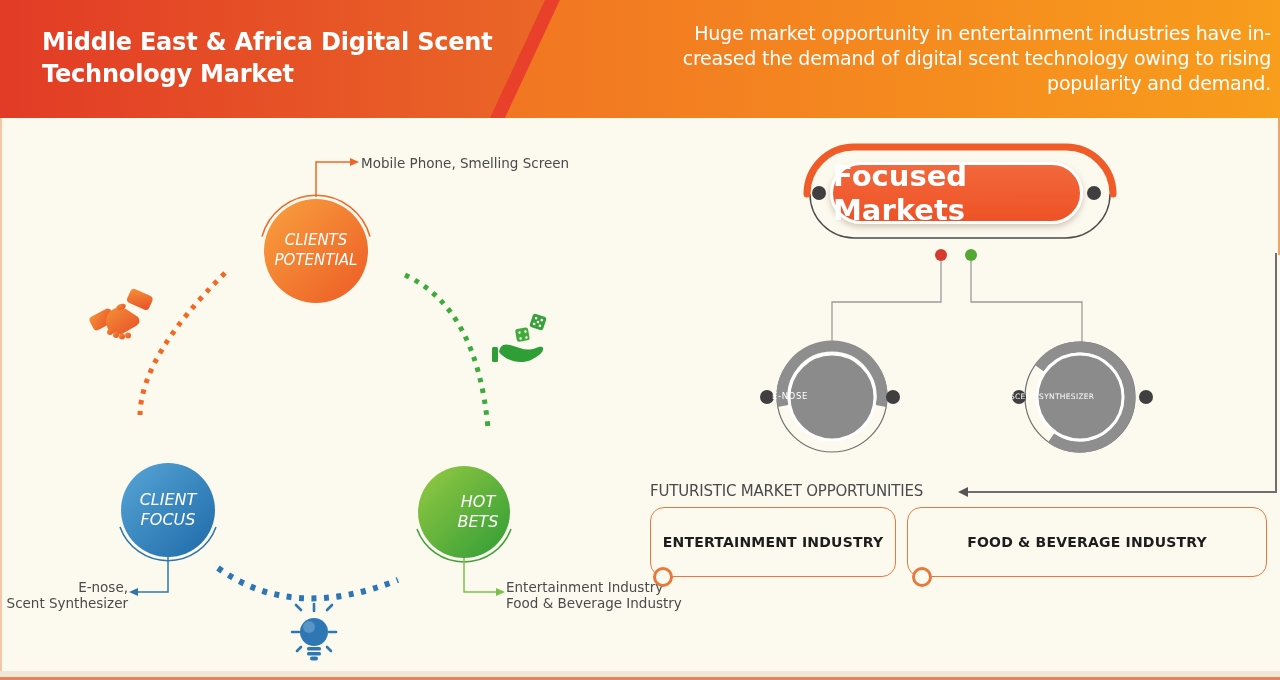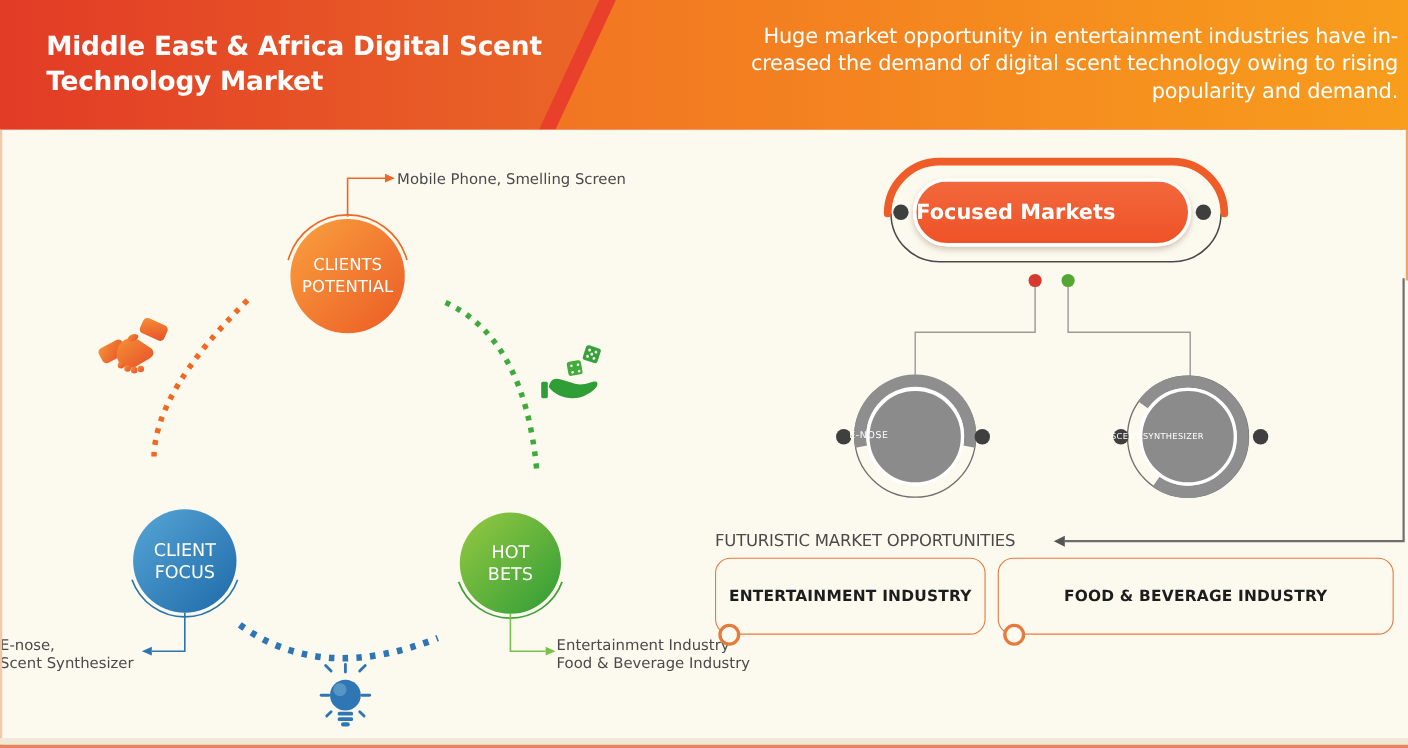--- a/index.html
+++ b/index.html
@@ -17,27 +17,27 @@
   .hdr-title{position:absolute;left:42px;top:26px;color:#fff;font-size:24px;font-weight:700;
     line-height:1.35;letter-spacing:-.2px;white-space:pre-line;}
   .hdr-desc{position:absolute;left:576px;top:21px;width:695px;color:#fff;font-size:19px;
     line-height:1.32;letter-spacing:-.2px;white-space:pre-line;text-align:right;}
 
   
   #content{position:absolute;left:0;top:118px;width:1280px;height:562px;background:#fcfaef;}
   #diagram{position:absolute;left:0;top:0;}
 
   .lbl{position:absolute;color:#4a4a4a;font-size:13.5px;line-height:1.2;white-space:pre-line;}
-  .circle-lbl{position:absolute;color:#fff;font-weight:500;text-align:center;white-space:pre-line;}
+  .circle-lbl{position:absolute;color:#fff;font-weight:500;text-align:center;white-space:pre-line;font-style:italic;}
   .gray-lbl{position:absolute;color:#fff;text-align:left;}
 
   .pill{position:absolute;left:830px;top:44px;width:247px;height:56px;border:3px solid #fff;
     border-radius:31px;background:linear-gradient(180deg,#f2683c,#ee5226);
     box-shadow:0 3px 6px rgba(90,40,10,.25);display:flex;align-items:center;justify-content:flex-start;
-    color:#fff;font-size:19px;font-weight:700;}
+    color:#fff;font-size:29px;font-weight:700;}
 
   .fut-heading{position:absolute;left:650px;top:364px;font-size:15px;font-weight:500;
     color:#4a4a4a;letter-spacing:-.2px;text-align:center;}
   .opp-box{position:absolute;top:389px;height:68px;border:1.5px solid #e8793c;border-radius:14px;
     display:flex;align-items:center;justify-content:center;color:#1d1d1d;font-size:14px;
     font-weight:700;letter-spacing:.2px;}
   .box-1{left:650px;width:244px;}
   .box-2{left:907px;width:358px;}
   .donut{position:absolute;width:14px;height:14px;border:3px solid #e8793c;border-radius:50%;
     background:#fdfbf0;}
@@ -199,25 +199,25 @@
       <g>
         <path d="M 1276 135 V 374 H 968" fill="none" stroke="#6e6e6e" stroke-width="2"></path>
         <polygon points="968,369 958,374 968,379" fill="#555"></polygon>
       </g>
     </svg>
 
     <div class="circle-lbl" style="left:246px;top:113px;width:140px;font-size:15px;line-height:1.3;">CLIENTS
 POTENTIAL</div>
     <div class="circle-lbl" style="left:98px;top:372px;width:140px;font-size:16px;line-height:1.25;">CLIENT
 FOCUS</div>
-    <div class="circle-lbl" style="left:394px;top:374px;width:140px;font-size:16px;line-height:1.25;">HOT
+    <div class="circle-lbl" style="left:408px;top:374px;width:140px;font-size:16px;line-height:1.25;">HOT
 BETS</div>
 
     <div class="lbl" style="left:361px;top:37px;">Mobile Phone, Smelling Screen</div>
-    <div class="lbl" style="left:0;top:461px;width:128px;">E-nose,
+    <div class="lbl" style="left:0;top:461px;width:128px;text-align:right;">E-nose,
 Scent Synthesizer</div>
     <div class="lbl" style="left:506px;top:461px;">Entertainment Industry
 Food &amp; Beverage Industry</div>
 
     <div class="pill">
       <span>Focused Markets</span>
     </div>
 
     <div class="gray-lbl" style="left:772px;top:273px;width:120px;font-size:8.5px;letter-spacing:.6px;">E-NOSE</div>
     <div class="gray-lbl" style="left:1010px;top:274px;width:140px;font-size:7.5px;letter-spacing:.3px;">SCENT SYNTHESIZER</div>

